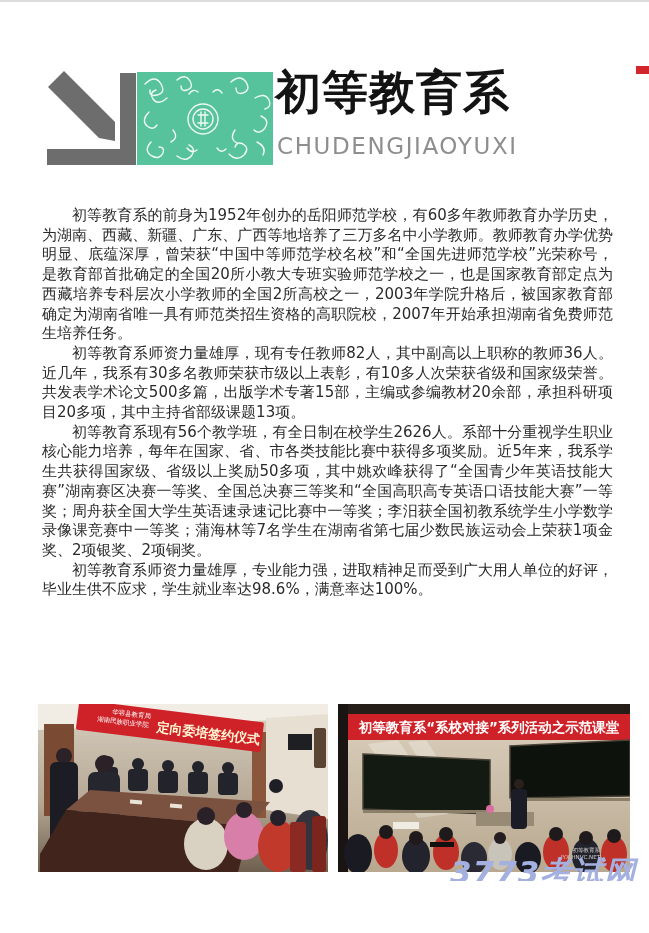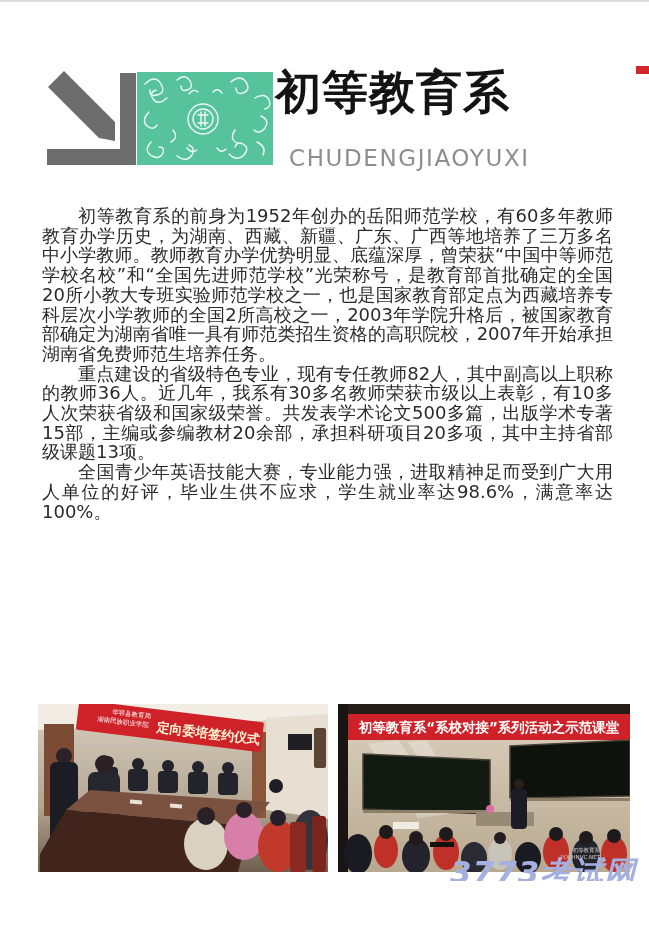--- a/index.html
+++ b/index.html
@@ -7,28 +7,28 @@
         font-family:"DejaVu Sans","Liberation Sans",sans-serif;}
   .page-top-edge{position:absolute;top:0;left:0;width:649px;height:2px;background:#dcdcdc;}
   .red-tab{position:absolute;top:66px;right:0;width:13px;height:8px;background:#d2262c;}
 
   
   .logo-arrow{position:absolute;left:47px;top:71px;width:89px;height:94px;}
   .pattern-block{position:absolute;left:137px;top:72px;width:136px;height:93px;background:#57c39c;}
   .dept-title{position:absolute;left:275px;top:64px;width:240px;margin:0;
               font-size:46px;line-height:56px;font-weight:900;color:#131313;
               letter-spacing:1px;white-space:nowrap;}
-  .dept-subtitle{position:absolute;left:277px;top:133px;margin:12px;
+  .dept-subtitle{position:absolute;left:277px;top:133px;margin:0;
                  font-size:23px;font-weight:500;color:#8e8e8e;letter-spacing:1.6px;
                  white-space:nowrap;}
 
   
   .body-text{position:absolute;left:42px;top:206px;width:571px;}
   .body-text p{margin:0;text-indent:2em;text-align:justify;
-               font-size:18px;line-height:19.7px;color:#2a2a2a;}
+               font-size:15px;line-height:19.7px;color:#2a2a2a;}
 
   
   .photo-row{position:absolute;left:38px;top:704px;width:592px;height:168px;}
   .photo{position:absolute;top:0;height:168px;}
   .photo-left{left:0;width:290px;}
   .photo-right{left:300px;width:292px;}
   .photo svg{display:block;width:100%;height:100%;}
 
   
   .divider-tan{position:absolute;left:32px;top:882px;width:590px;height:3px;background:#a79e7c;}
@@ -78,22 +78,23 @@
         <path d="M50,76 q5,6 10,2 M80,76 q4,6 9,1"></path>
       </g>
     </svg>
   </div>
 
   <h1 class="dept-title">初等教育系</h1>
   <div class="dept-subtitle">CHUDENGJIAOYUXI</div>
 
   <div class="body-text">
     <p>初等教育系的前身为1952年创办的岳阳师范学校，有60多年教师教育办学历史，为湖南、西藏、新疆、广东、广西等地培养了三万多名中小学教师。教师教育办学优势明显、底蕴深厚，曾荣获“中国中等师范学校名校”和“全国先进师范学校”光荣称号，是教育部首批确定的全国20所小教大专班实验师范学校之一，也是国家教育部定点为西藏培养专科层次小学教师的全国2所高校之一，2003年学院升格后，被国家教育部确定为湖南省唯一具有师范类招生资格的高职院校，2007年开始承担湖南省免费师范生培养任务。</p>
-    <p>重点建设的省级特色专业，现有专任教师82人，其中副高以上职称的教师36人。近几年，我系有30多名教师荣获市级以上表彰，有10多人次荣获省级和国家级荣誉。共发表学术论文500多篇，出版学术专著15部，主编或参编教材20余部，承担科研项目20多项，其中主持省部级课题13项。</p>
-    <p>全国青少年英语技能大赛，专业能力强，进取精神足而受到广大用人单位的好评，毕业生供不应求，学生就业率达98.6%，满意率达100%。</p>
+    <p>初等教育系师资力量雄厚，现有专任教师82人，其中副高以上职称的教师36人。近几年，我系有30多名教师荣获市级以上表彰，有10多人次荣获省级和国家级荣誉。共发表学术论文500多篇，出版学术专著15部，主编或参编教材20余部，承担科研项目20多项，其中主持省部级课题13项。</p>
+    <p>初等教育系现有56个教学班，有全日制在校学生2626人。系部十分重视学生职业核心能力培养，每年在国家、省、市各类技能比赛中获得多项奖励。近5年来，我系学生共获得国家级、省级以上奖励50多项，其中姚欢峰获得了“全国青少年英语技能大赛”湖南赛区决赛一等奖、全国总决赛三等奖和“全国高职高专英语口语技能大赛”一等奖；周舟获全国大学生英语速录速记比赛中一等奖；李汨获全国初教系统学生小学数学录像课竞赛中一等奖；蒲海林等7名学生在湖南省第七届少数民族运动会上荣获1项金奖、2项银奖、2项铜奖。</p>
+    <p>初等教育系师资力量雄厚，专业能力强，进取精神足而受到广大用人单位的好评，毕业生供不应求，学生就业率达98.6%，满意率达100%。</p>
   </div>
 
   <div class="photo-row">
 
     <div class="photo photo-left">
       <svg viewBox="0 0 290 168" xmlns="http://www.w3.org/2000/svg">
         <defs>
           <linearGradient id="wallL" x1="0" y1="0" x2="0" y2="1">
             <stop offset="0" stop-color="#d8cfbf"></stop>
               <stop offset="0.6" stop-color="#b4a693"></stop>

